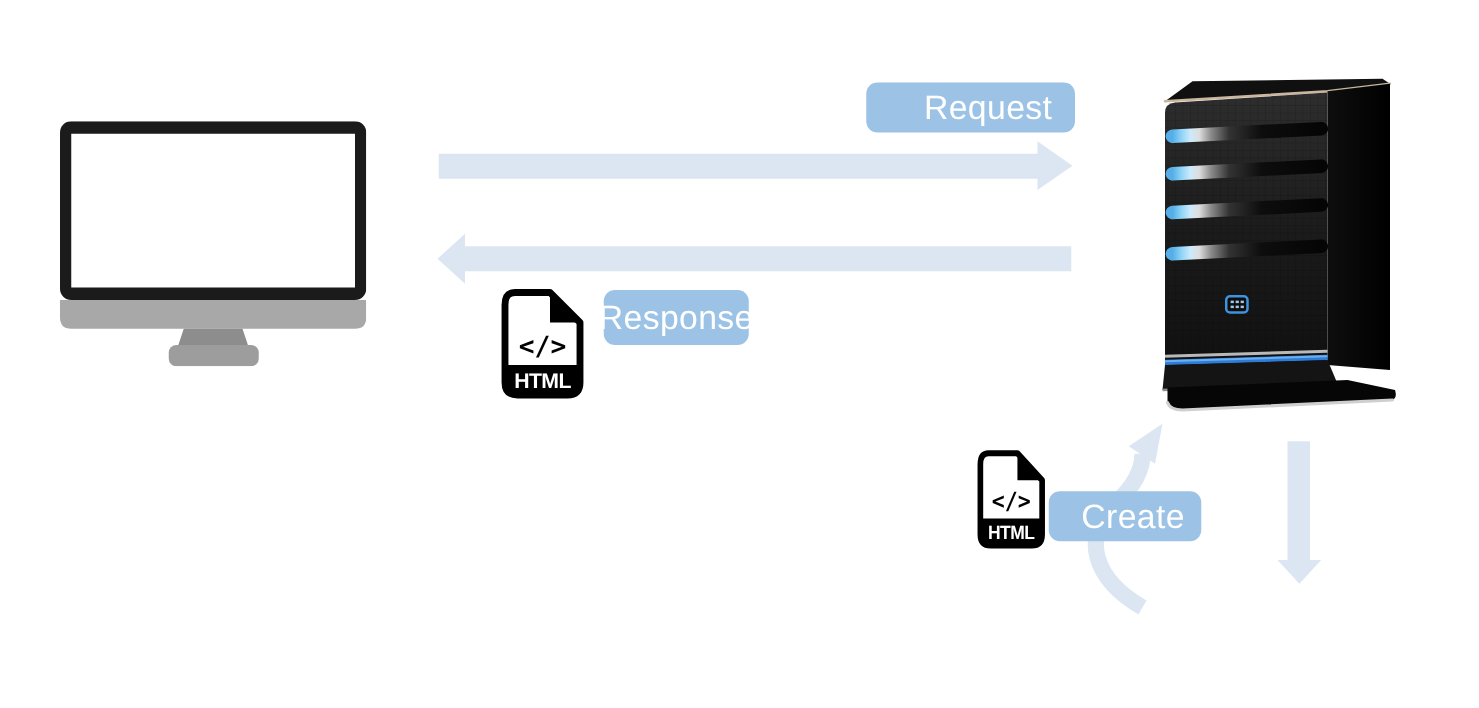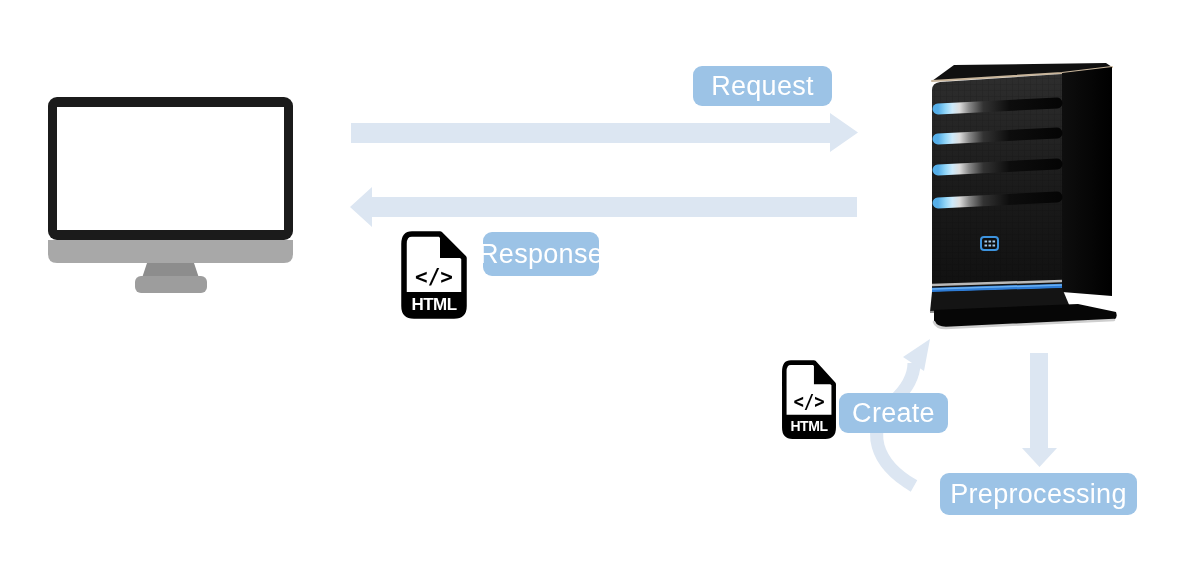--- a/index.html
+++ b/index.html
@@ -124,21 +124,20 @@
 
   <svg class="abs" style="left:781px; top:359px;" width="56" height="81" viewBox="0 0 68 90" preserveAspectRatio="none">
     <path d="M12,4 H40 L64,28 V76 Q64,86 54,86 H14 Q4,86 4,76 V14 Q4,4 12,4 Z" fill="#ffffff"></path>
     <path d="M4,62 H64 V76 Q64,86 54,86 H14 Q4,86 4,76 Z" fill="#000000"></path>
     <polygon points="40,4 64,28 40,28" fill="#000000"></polygon>
     <path d="M12,4 H40 L64,28 V76 Q64,86 54,86 H14 Q4,86 4,76 V14 Q4,4 12,4 Z" fill="none" stroke="#000000" stroke-width="5.5" stroke-linejoin="round"></path>
     <text x="34" y="54" text-anchor="middle" font-family="DejaVu Sans Mono, monospace" font-weight="bold" font-size="21" fill="#000000">&lt;/&gt;</text>
     <text x="34" y="80" text-anchor="middle" font-family="Liberation Sans, sans-serif" font-weight="bold" font-size="17" letter-spacing="-0.5" fill="#ffffff">HTML</text>
   </svg>
 
-  <div class="flow-label" style="left:693px; top:66px; width:139px; height:40px;">Request</div>
+  <div class="flow-label" style="left:693px; top:66px; width:139px; height:40px;padding-left:28px;">Request</div>
 
   <div class="flow-label" style="left:483px; top:232px; width:116px; height:44px;">Response</div>
 
-  <div class="flow-label" style="left:839px; top:393px; width:109px; height:40px;">Create</div>
+  <div class="flow-label" style="left:839px; top:393px; width:109px; height:40px;padding-left:13px;">Create</div>
 
-  <div class="flow-label" style="left:940px; top:473px; width:197px; height:42px;">Preprocessing</div>
 
 </div>
 
 </body></html>

